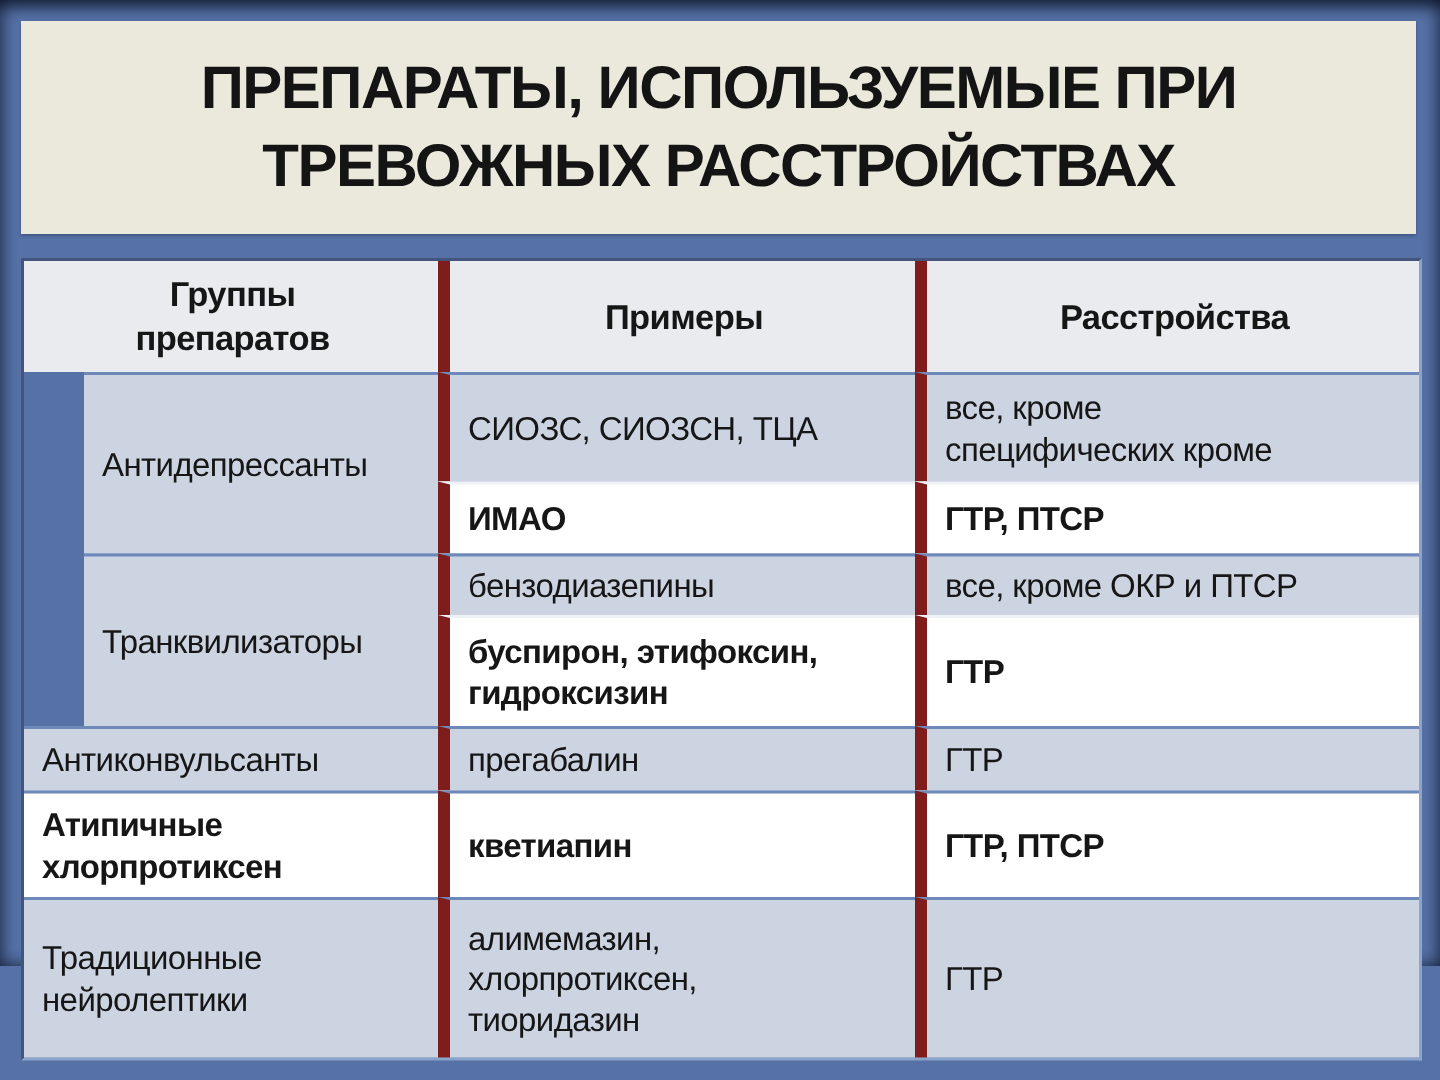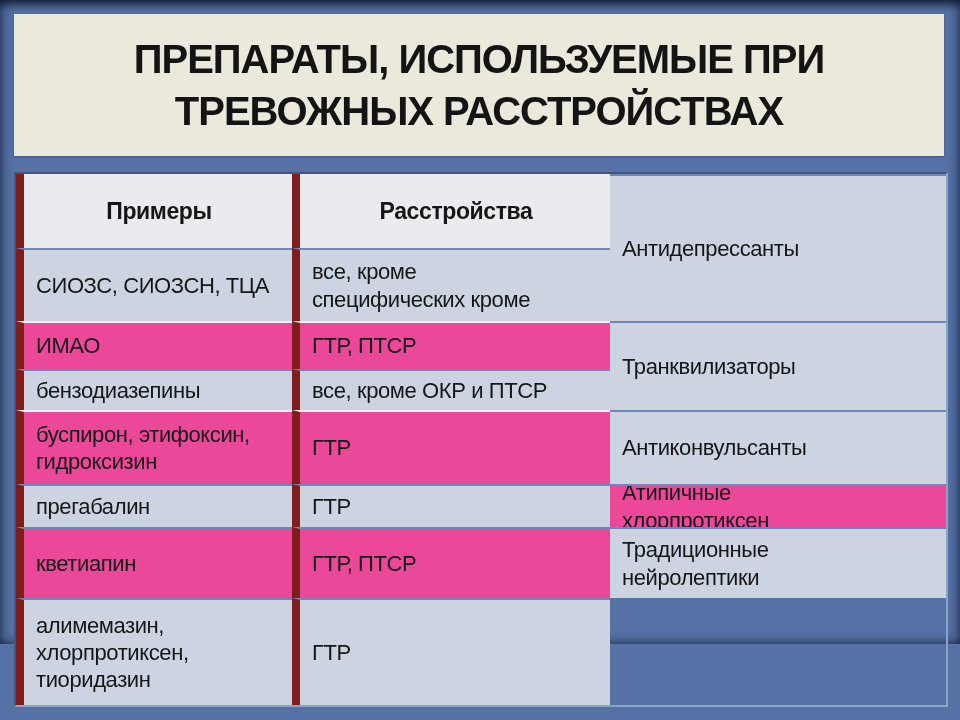--- a/index.html
+++ b/index.html
@@ -64,36 +64,38 @@
   .cell.c1 { border-left: none; }
   .cell.r1 { border-top: none; }
   .cell.header {
     justify-content: center;
     text-align: center;
     font-weight: bold;
     font-size: 23px;
     background: #e9ebef;
   }
   .cell.dark  { background: #ccd4e2; }
-  .cell.light { background: #ec4899; }
+  .cell.light { background: #ffffff; font-weight: bold; }
   .cell.sub   { border-top-color: #eef1f5; }
-  .rowspan2 { grid-row: span 2; }
+  .rowspan2 { grid-row: span 2; margin-left: 40px; }
 </style>
 </head>
 <body>
 
 <div class="slide">
 
   <div class="title-box">
     <div class="title-text">ПРЕПАРАТЫ, ИСПОЛЬЗУЕМЫЕ ПРИ
 ТРЕВОЖНЫХ РАССТРОЙСТВАХ</div>
   </div>
 
   <div class="med-table">
 
+    <div class="cell header c1 r1">Группы
+препаратов</div>
     <div class="cell header r1">Примеры</div>
     <div class="cell header r1">Расстройства</div>
 
     <div class="cell dark c1 rowspan2">Антидепрессанты</div>
     <div class="cell dark">СИОЗС, СИОЗСН, ТЦА</div>
     <div class="cell dark">все, кроме
 специфических кроме</div>
 
     <div class="cell light sub">ИМАО</div>
     <div class="cell light sub">ГТР, ПТСР</div>

